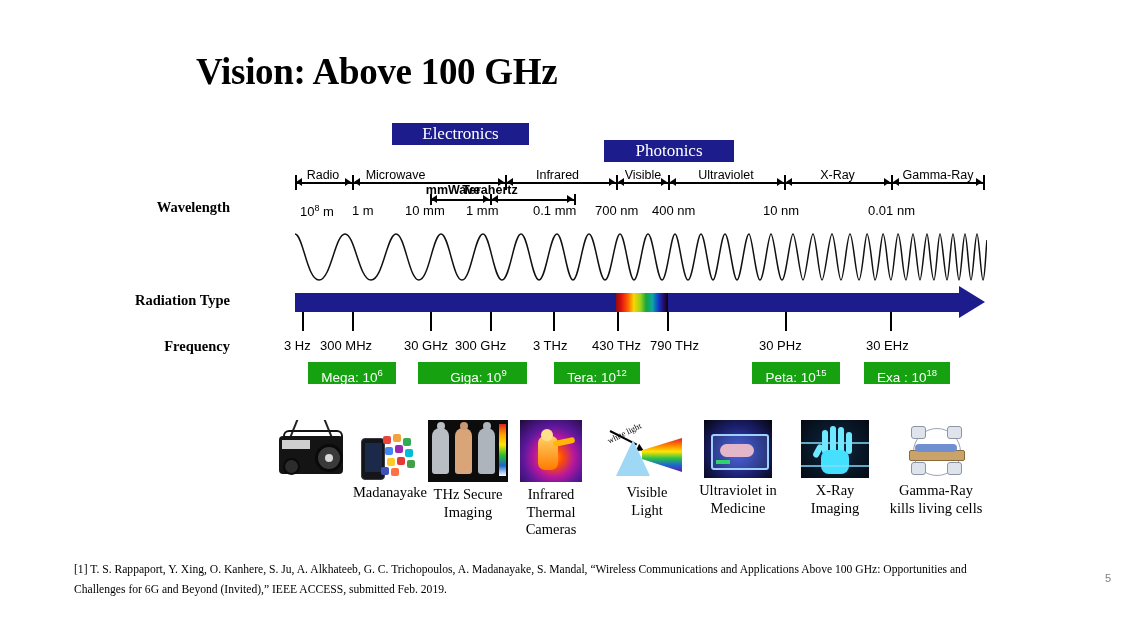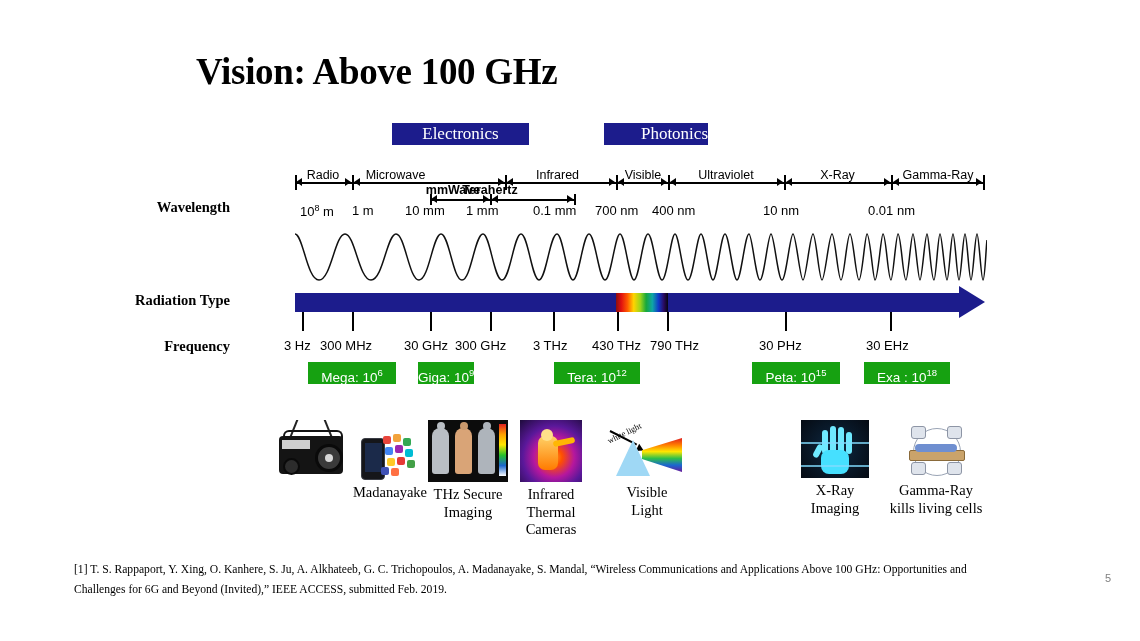--- a/index.html
+++ b/index.html
@@ -7,21 +7,21 @@
        font-family:"Liberation Serif",serif;color:#000;}
 
   
   #title{position:absolute;left:196px;top:50px;font-size:37px;font-weight:bold;
          font-family:"Liberation Serif",serif;letter-spacing:-0.3px;white-space:nowrap;}
 
   
   .banner{position:absolute;background:#1C1C8C;color:#fff;text-align:center;
           font-family:"Liberation Serif",serif;font-size:17px;line-height:22px;height:22px;}
   #banner-electronics{left:392px;top:123px;width:137px;}
-  #banner-photonics{left:604px;top:123px;width:104px;text-align:right;}
+  #banner-photonics{left:604px;top:140px;width:130px;}
 
   
   #chart{position:absolute;left:0;top:0;width:1140px;height:641px;}
 
   
   .rowlabel{position:absolute;font-family:"Liberation Serif",serif;font-weight:bold;
             font-size:14.5px;text-align:right;white-space:nowrap;}
   #lbl-wavelength{left:100px;top:199px;width:130px;}
   #lbl-radiation{left:100px;top:292px;width:130px;}
   #lbl-frequency{left:100px;top:338px;width:130px;}
@@ -281,21 +281,21 @@
   <div class="fq" style="left:320px;">300 MHz</div>
   <div class="fq" style="left:404px;">30 GHz</div>
   <div class="fq" style="left:455px;">300 GHz</div>
   <div class="fq" style="left:533px;">3 THz</div>
   <div class="fq" style="left:592px;">430 THz</div>
   <div class="fq" style="left:650px;">790 THz</div>
   <div class="fq" style="left:759px;">30 PHz</div>
   <div class="fq" style="left:866px;">30 EHz</div>
 
   <div class="badge" style="left:308px;width:88px;"><span>Mega: 10</span><sup>6</sup></div>
-  <div class="badge" style="left:418px;width:56px;"><span>Giga: 10</span><sup>9</sup></div>
+  <div class="badge" style="left:418px;width:97px;padding-left:12px;"><span>Giga: 10</span><sup>9</sup></div>
   <div class="badge" style="left:554px;width:86px;"><span>Tera: 10</span><sup>12</sup></div>
   <div class="badge" style="left:752px;width:88px;"><span>Peta: 10</span><sup>15</sup></div>
   <div class="badge" style="left:864px;width:86px;"><span>Exa : 10</span><sup>18</sup></div>
 
   <div class="app" style="left:265px;top:420px;width:92px;">
     <div class="thumb" style="width:72px;height:58px;">
       <div class="radio-ant1"></div>
         <div class="radio-ant2"></div>
       <div class="radio-handle"></div>
       <div class="radio-body"></div>
@@ -360,20 +360,30 @@
       <div class="prism-txt">white light</div>
       <div class="prism-arrow"></div>
         <div class="prism-arrowhead"></div>
       <div class="prism-beam"></div>
       <div class="prism-tri"></div>
     </div>
     <div class="cap">Visible
 Light</div>
   </div>
 
+  <div class="app" style="left:686px;top:420px;width:104px;">
+    <div class="thumb" style="width:68px;height:58px;">
+      <div class="uv-panel"></div>
+        <div class="uv-box"></div>
+        <div class="uv-baby"></div>
+        <div class="uv-led"></div>
+    </div>
+    <div class="cap">Ultraviolet in
+Medicine</div>
+  </div>
 
   <div class="app" style="left:797px;top:420px;width:76px;">
     <div class="thumb" style="width:68px;height:58px;">
       <div class="xr-panel"></div>
       <div class="finger" style="left:21px;top:10px;height:24px;"></div>
       <div class="finger" style="left:29px;top:6px;height:28px;"></div>
       <div class="finger" style="left:37px;top:7px;height:27px;"></div>
       <div class="finger" style="left:45px;top:12px;height:22px;"></div>
       <div class="finger" style="left:14px;top:24px;height:14px;transform:rotate(28deg);"></div>
       <div class="xr-palm"></div>

